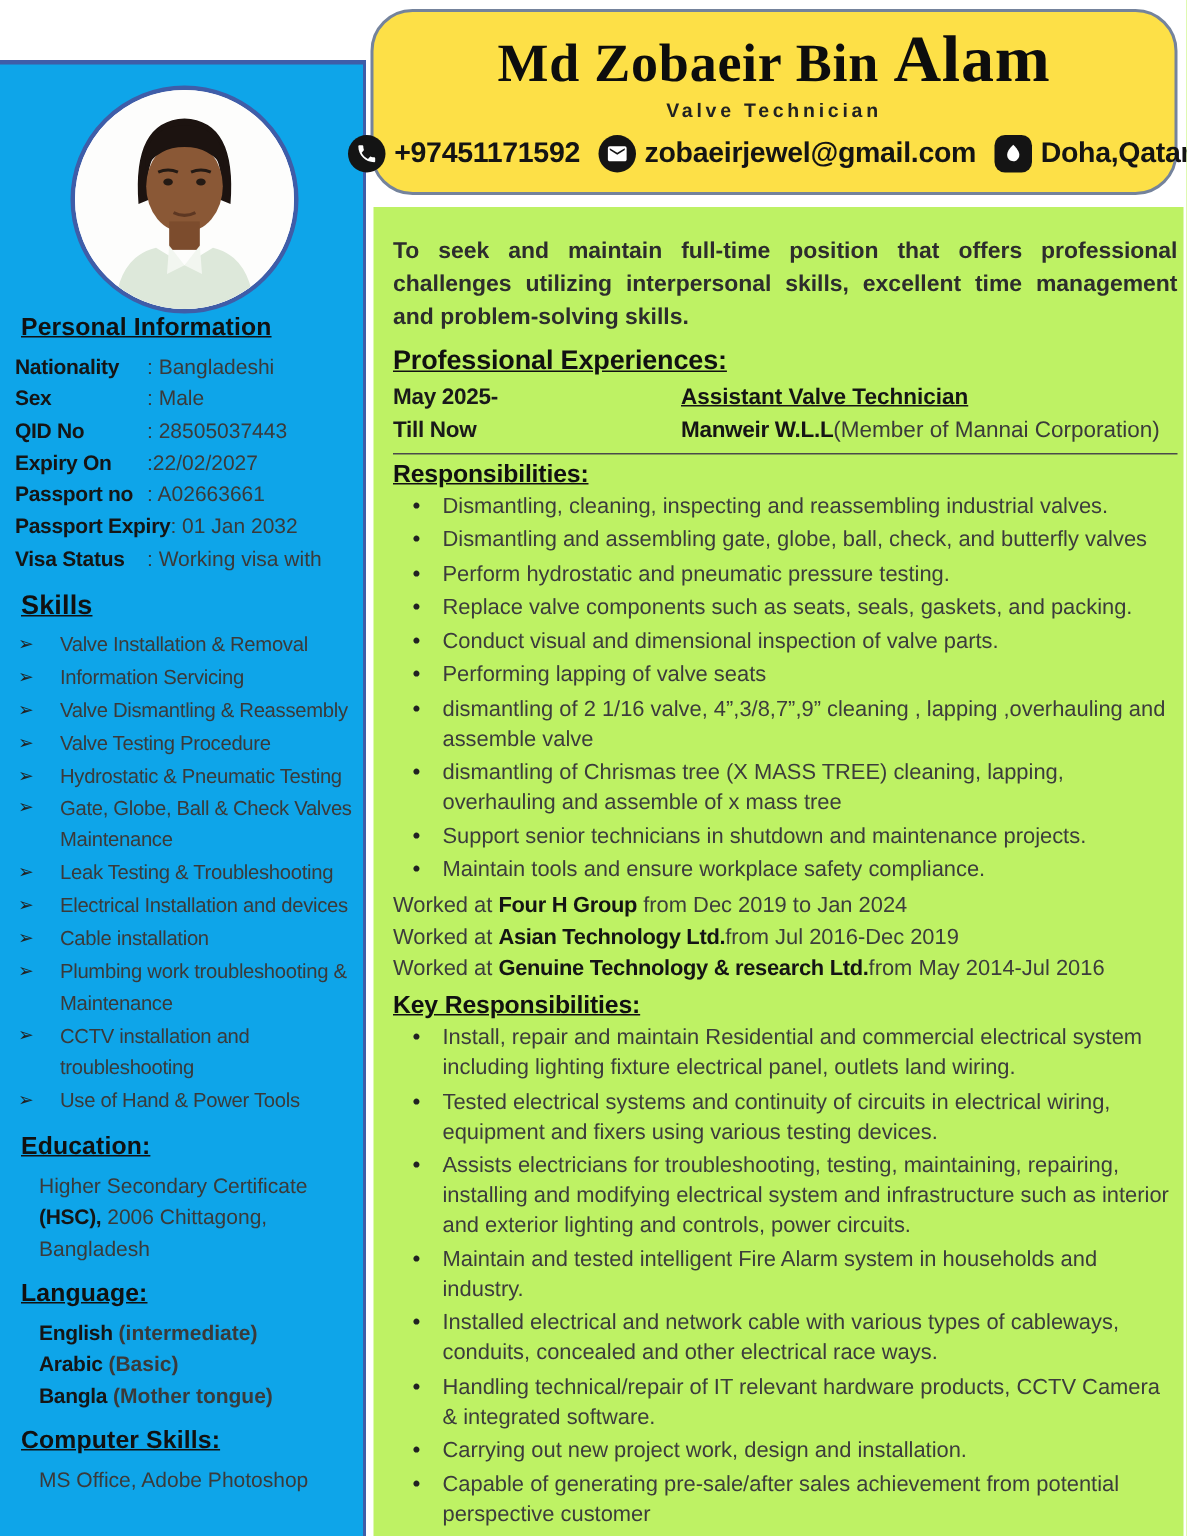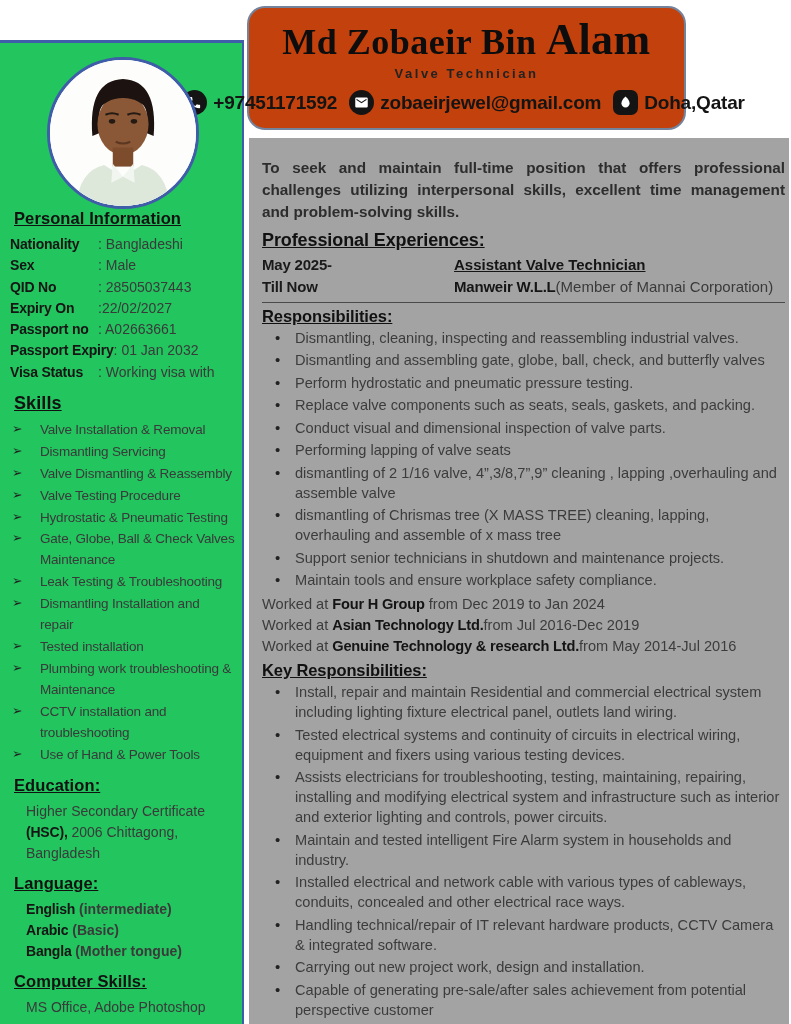--- a/index.html
+++ b/index.html
@@ -3,21 +3,21 @@
 <meta charset="utf-8">
 <style>
   html,body{margin:0;padding:0;}
   body{
     width:791px;height:1024px;position:relative;background:#ffffff;
     font-family:"Liberation Sans", sans-serif;color:#2b2b2b;overflow:hidden;
   }
   
   .sidebar{
     position:absolute;left:0;top:40px;bottom:0;width:244px;
-    background:#22c55e;border-top:3px solid #3f5da8;border-right:2px solid #3f5da8;
+    background:#0ea5e9;border-top:3px solid #3f5da8;border-right:2px solid #3f5da8;
     box-sizing:border-box;padding:140px 6px 0 10px;
   }
   .photo-wrap{
     position:absolute;left:47px;top:14px;width:152px;height:152px;z-index:5;
     border:3px solid #3f5da8;border-radius:50%;background:#ffffff;overflow:hidden;
     box-sizing:border-box;
   }
   .photo-wrap svg{width:100%;height:100%;display:block;}
   .side-h{
     font-size:16.5px;font-weight:bold;color:#111;
@@ -28,38 +28,38 @@
   .pi-label{font-weight:bold;color:#151515;min-width:88px;flex-shrink:0;letter-spacing:-.2px;}
   .pi-value{color:#3a3a3a;white-space:nowrap;}
   .skill{position:relative;padding-left:30px;font-size:13.5px;letter-spacing:-.2px;
     line-height:1.55;color:#3a3a3a;margin-bottom:1px;}
   .skill::before{content:"\27A2";position:absolute;left:2px;top:0;color:#222;font-size:12.5px;}
   .edu-text,.lang-row,.comp-text{font-size:14px;line-height:1.5;color:#3a3a3a;margin-left:16px;}
   .lang-row b,.edu-text b{color:#151515;letter-spacing:-.2px;}
   .lang-block{margin-bottom:10px;font-weight:bold;}
   
   .header-card{
-    position:absolute;left:247px;top:6px;width:439px;height:124px;
-    background:#c2410c;border:2px solid #74839c;border-radius:18px;
+    position:absolute;left:247px;top:6px;width:538px;height:124px;
+    background:#fde047;border:2px solid #74839c;border-radius:28px;
     box-sizing:border-box;text-align:center;z-index:4;
   }
   .name{font-family:"Liberation Serif", serif;font-weight:bold;color:#0d0d0d;
     font-size:36px;line-height:1.1;margin-top:8px;letter-spacing:.5px;}
   .name .last{font-size:44px;}
   .job-title{font-size:13px;font-weight:600;letter-spacing:2.5px;color:#222;margin-top:2px;}
   .contact-row{display:flex;justify-content:center;align-items:center;gap:6px;margin-top:9px;}
   .cicon{width:25px;height:25px;background:#141414;display:flex;align-items:center;
     justify-content:center;flex-shrink:0;}
   .cicon.round{border-radius:50%;}
   .cicon.sq{border-radius:7px;}
   .cicon svg{width:15px;height:15px;fill:#ffffff;}
   .contact-txt{font-size:19px;font-weight:bold;color:#141414;letter-spacing:-.2px;margin-right:6px;}
   
   .main{
-    position:absolute;left:249px;top:138px;right:2px;bottom:0;background:#a3a3a3;
+    position:absolute;left:249px;top:138px;right:2px;bottom:0;background:#bef264;
     box-sizing:border-box;padding:4px 4px 0 13px;
   }
   .objective{font-size:15.3px;font-weight:bold;color:#2d2d2d;text-align:justify;
     line-height:1.42;margin-bottom:8px;}
   .mh{font-size:16.5px;font-weight:bold;color:#111;text-decoration:underline;
     margin:4px 0 3px 0;letter-spacing:-.1px;}
   .mh.big{font-size:18px;}
   .exp-block{border-bottom:1.5px solid #4a4a4a;padding-bottom:4px;margin-bottom:2px;}
   .exp-cols{display:flex;}
   .exp-dates{width:192px;flex-shrink:0;font-size:15px;font-weight:bold;color:#1a1a1a;
@@ -136,21 +136,21 @@
     </div>
 
   <div class="side-h" style="font-size:18px;">Skills</div>
   <div>
 
       <div class="skill">
         <span>Valve Installation &amp; Removal</span>
       </div>
 
       <div class="skill">
-        <span>Dismantling Servicing</span>
+        <span>Information Servicing</span>
       </div>
 
       <div class="skill">
         <span>Valve Dismantling &amp; Reassembly</span>
       </div>
 
       <div class="skill">
         <span>Valve Testing Procedure</span>
       </div>
 
@@ -160,25 +160,25 @@
 
       <div class="skill">
         <span>Gate, Globe, Ball &amp; Check Valves Maintenance</span>
       </div>
 
       <div class="skill">
         <span>Leak Testing &amp; Troubleshooting</span>
       </div>
 
       <div class="skill">
-        <span>Dismantling Installation and repair</span>
-      </div>
-
-      <div class="skill">
-        <span>Tested installation</span>
+        <span>Electrical Installation and devices</span>
+      </div>
+
+      <div class="skill">
+        <span>Cable installation</span>
       </div>
 
       <div class="skill">
         <span>Plumbing work troubleshooting &amp; Maintenance</span>
       </div>
 
       <div class="skill">
         <span>CCTV installation and troubleshooting</span>
       </div>
 

